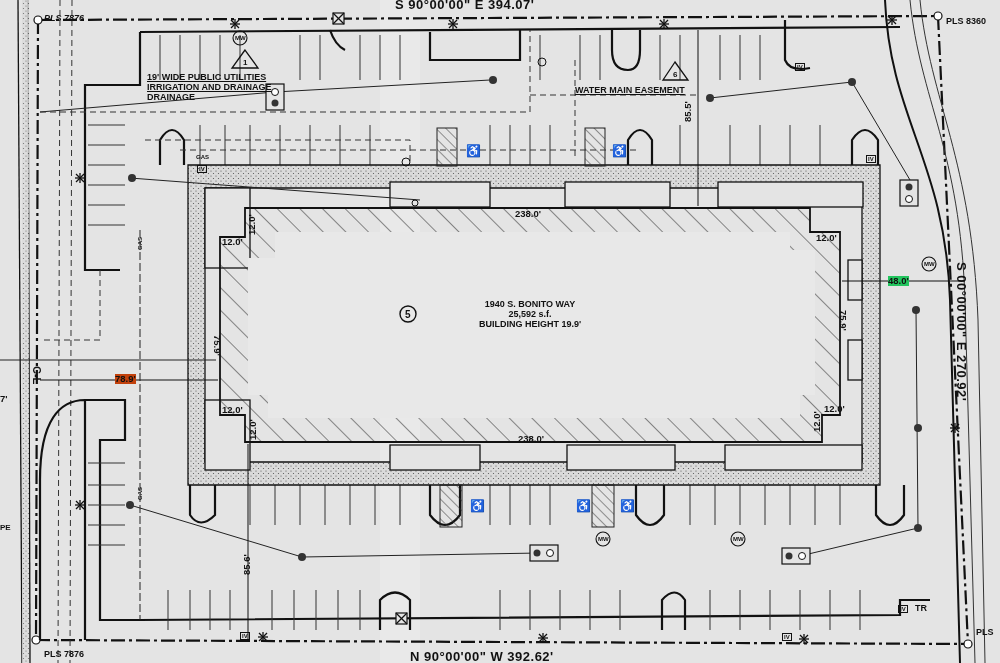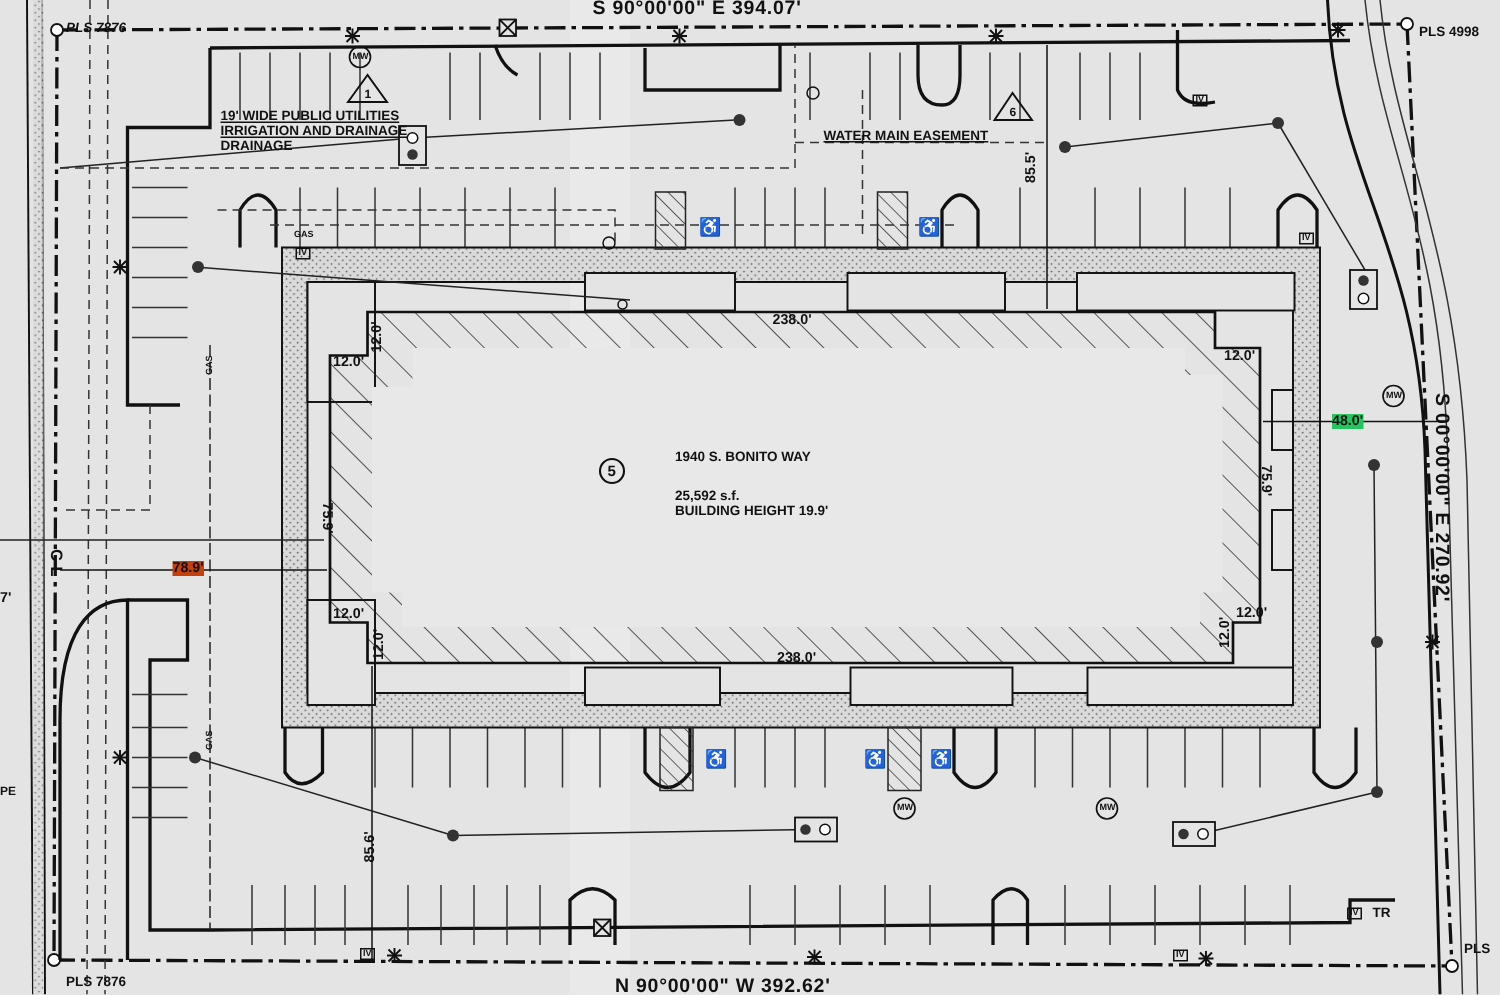--- a/index.html
+++ b/index.html
@@ -4,21 +4,21 @@
 <style>
   html,body{margin:0;padding:0;}
   body{width:1000px;height:663px;overflow:hidden;background:#e6e6e6;font-family:"Liberation Sans",sans-serif;}
   #plan{position:absolute;left:0;top:0;width:1000px;height:663px;}
   .lbl{position:absolute;font-family:"Liberation Sans",sans-serif;color:#111;white-space:nowrap;line-height:1;}
   .bear{font-size:13px;font-weight:bold;letter-spacing:0.5px;}
   .note{font-size:9px;font-weight:bold;}
   .dim{font-size:9.5px;font-weight:bold;}
   .small{font-size:8px;font-weight:bold;}
   .vert{transform-origin:left top;}
-  .center{text-align:left;}
+  .center{text-align:center;}
 </style>
 </head>
 <body>
 
 <svg id="plan" viewBox="0 0 1000 663" xmlns="http://www.w3.org/2000/svg">
   <defs>
     <pattern id="hatch" width="16" height="16" patternUnits="userSpaceOnUse" patternTransform="rotate(-45)">
       <line x1="0" y1="0" x2="0" y2="16" stroke="#222" stroke-width="1"></line>
     </pattern>
     <pattern id="hatch2" width="7" height="7" patternUnits="userSpaceOnUse" patternTransform="rotate(-45)">
@@ -350,35 +350,35 @@
   <circle cx="542" cy="62" r="4" fill="none" stroke="#111"></circle>
   <circle cx="406" cy="162" r="4" fill="none" stroke="#111"></circle>
   <circle cx="415" cy="203" r="3" fill="none" stroke="#111"></circle>
 </svg>
 
 <div class="lbl bear" style="left:395px;top:-2px;">S 90°00'00" E  394.07'</div>
 <div class="lbl bear" style="left:410px;top:650px;">N 90°00'00" W  392.62'</div>
 <div class="lbl bear vert" style="left:968px;top:262px;transform:rotate(90deg);">S 00°00'00" E  270.92'</div>
 
 <div class="lbl note" style="left:44px;top:14px;font-style:italic;">PLS 7876</div>
-<div class="lbl note" style="left:946px;top:17px;">PLS 4998</div>
+<div class="lbl note" style="left:946px;top:17px;">PLS 8360</div>
 <div class="lbl note" style="left:44px;top:650px;">PLS 7876</div>
 <div class="lbl note" style="left:976px;top:628px;">PLS</div>
 
 <div class="lbl note" style="left:147px;top:73px;text-decoration:underline;">19' WIDE PUBLIC UTILITIES</div>
 <div class="lbl note" style="left:147px;top:83px;text-decoration:underline;">IRRIGATION AND DRAINAGE</div>
 <div class="lbl note" style="left:147px;top:93px;">DRAINAGE</div>
 <div class="lbl small" style="left:243px;top:59px;">1</div>
-<div class="lbl note" style="left:549px;top:86px;text-decoration:underline;">WATER MAIN EASEMENT</div>
+<div class="lbl note" style="left:575px;top:86px;text-decoration:underline;">WATER MAIN EASEMENT</div>
 <div class="lbl small" style="left:673px;top:71px;">6</div>
 
 <div class="lbl small" style="left:405px;top:310px;font-size:10px;">5</div>
 <div class="center" style="position:absolute;left:450px;top:300px;width:160px;">
   <div class="lbl note" style="position:static;">1940 S. BONITO WAY</div>
-  <div class="lbl note" style="position:static;margin-top:17px;">25,592 s.f.</div>
+  <div class="lbl note" style="position:static;margin-top:1px;">25,592 s.f.</div>
   <div class="lbl note" style="position:static;margin-top:1px;">BUILDING HEIGHT 19.9'</div>
 </div>
 
 <div class="lbl dim" style="left:515px;top:209px;">238.0'</div>
 <div class="lbl dim" style="left:518px;top:434px;">238.0'</div>
 <div class="lbl dim" style="left:115px;top:374px;background:#c2410c;">78.9'</div>
 <div class="lbl dim" style="left:888px;top:276px;background:#22c55e;">48.0'</div>
 <div class="lbl dim vert" style="left:683px;top:122px;transform:rotate(-90deg);">85.5'</div>
 <div class="lbl dim vert" style="left:242px;top:575px;transform:rotate(-90deg);">85.6'</div>
 <div class="lbl dim vert" style="left:222px;top:335px;transform:rotate(90deg);">75.9'</div>

